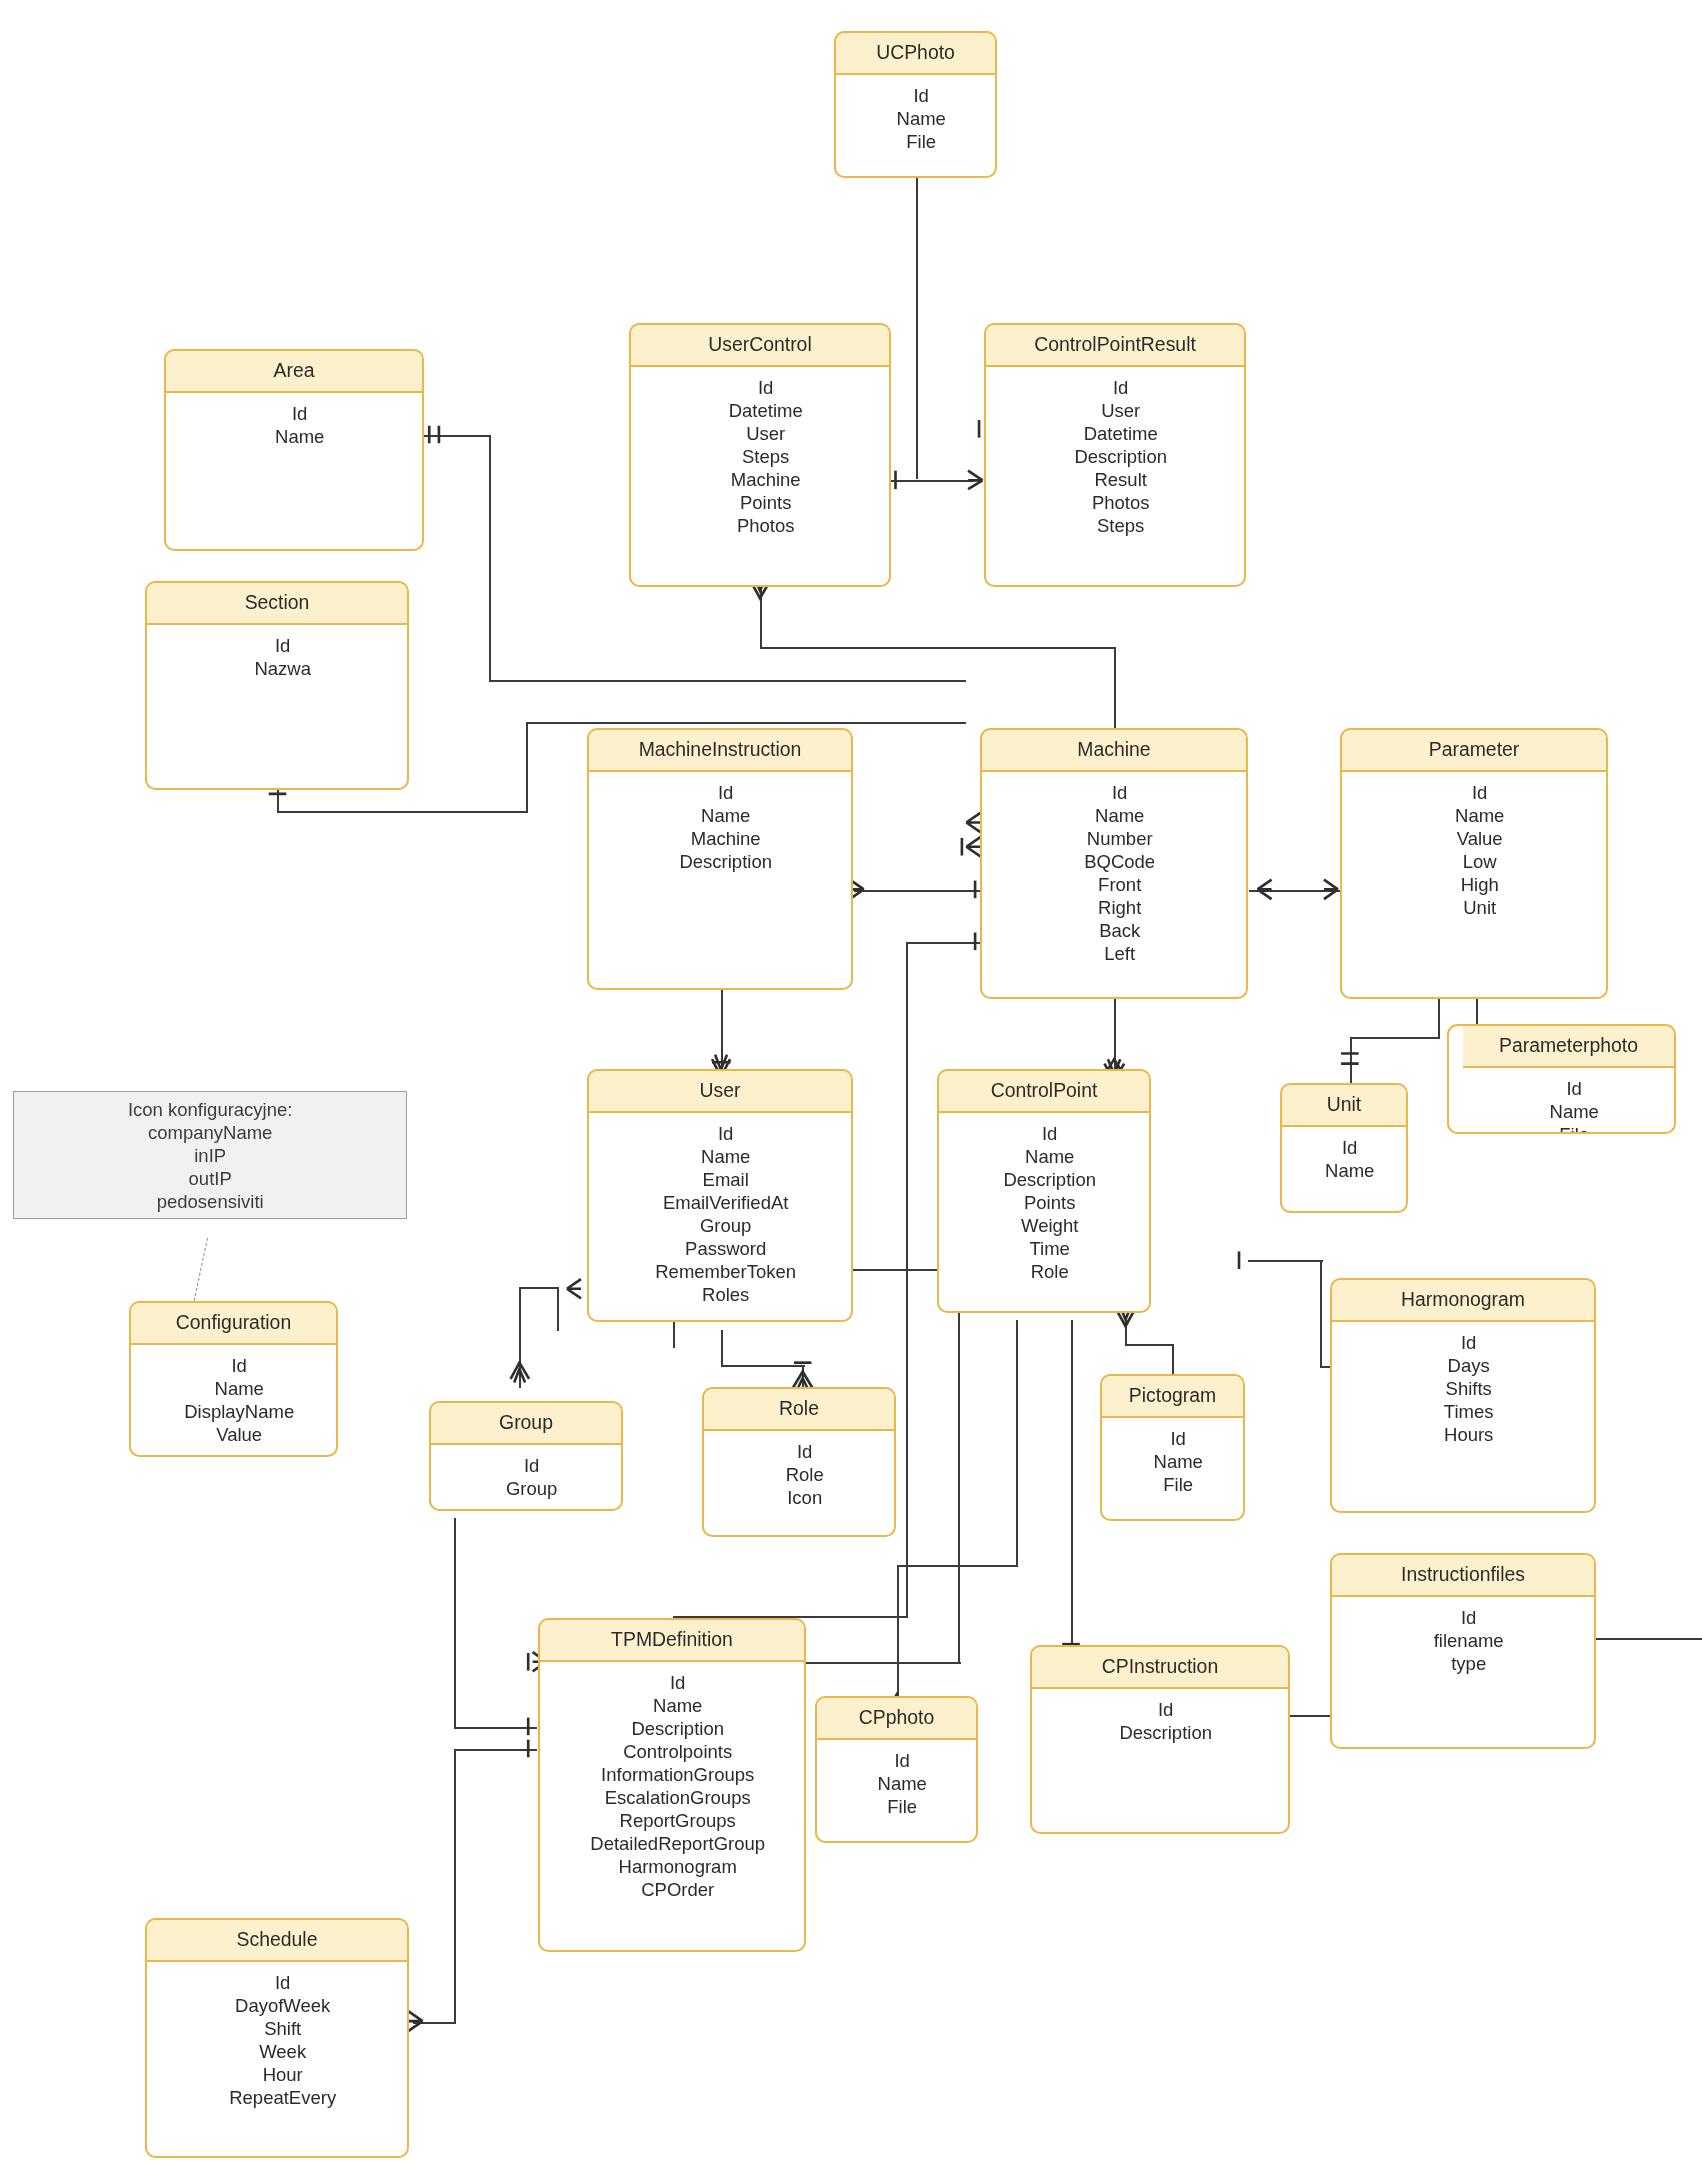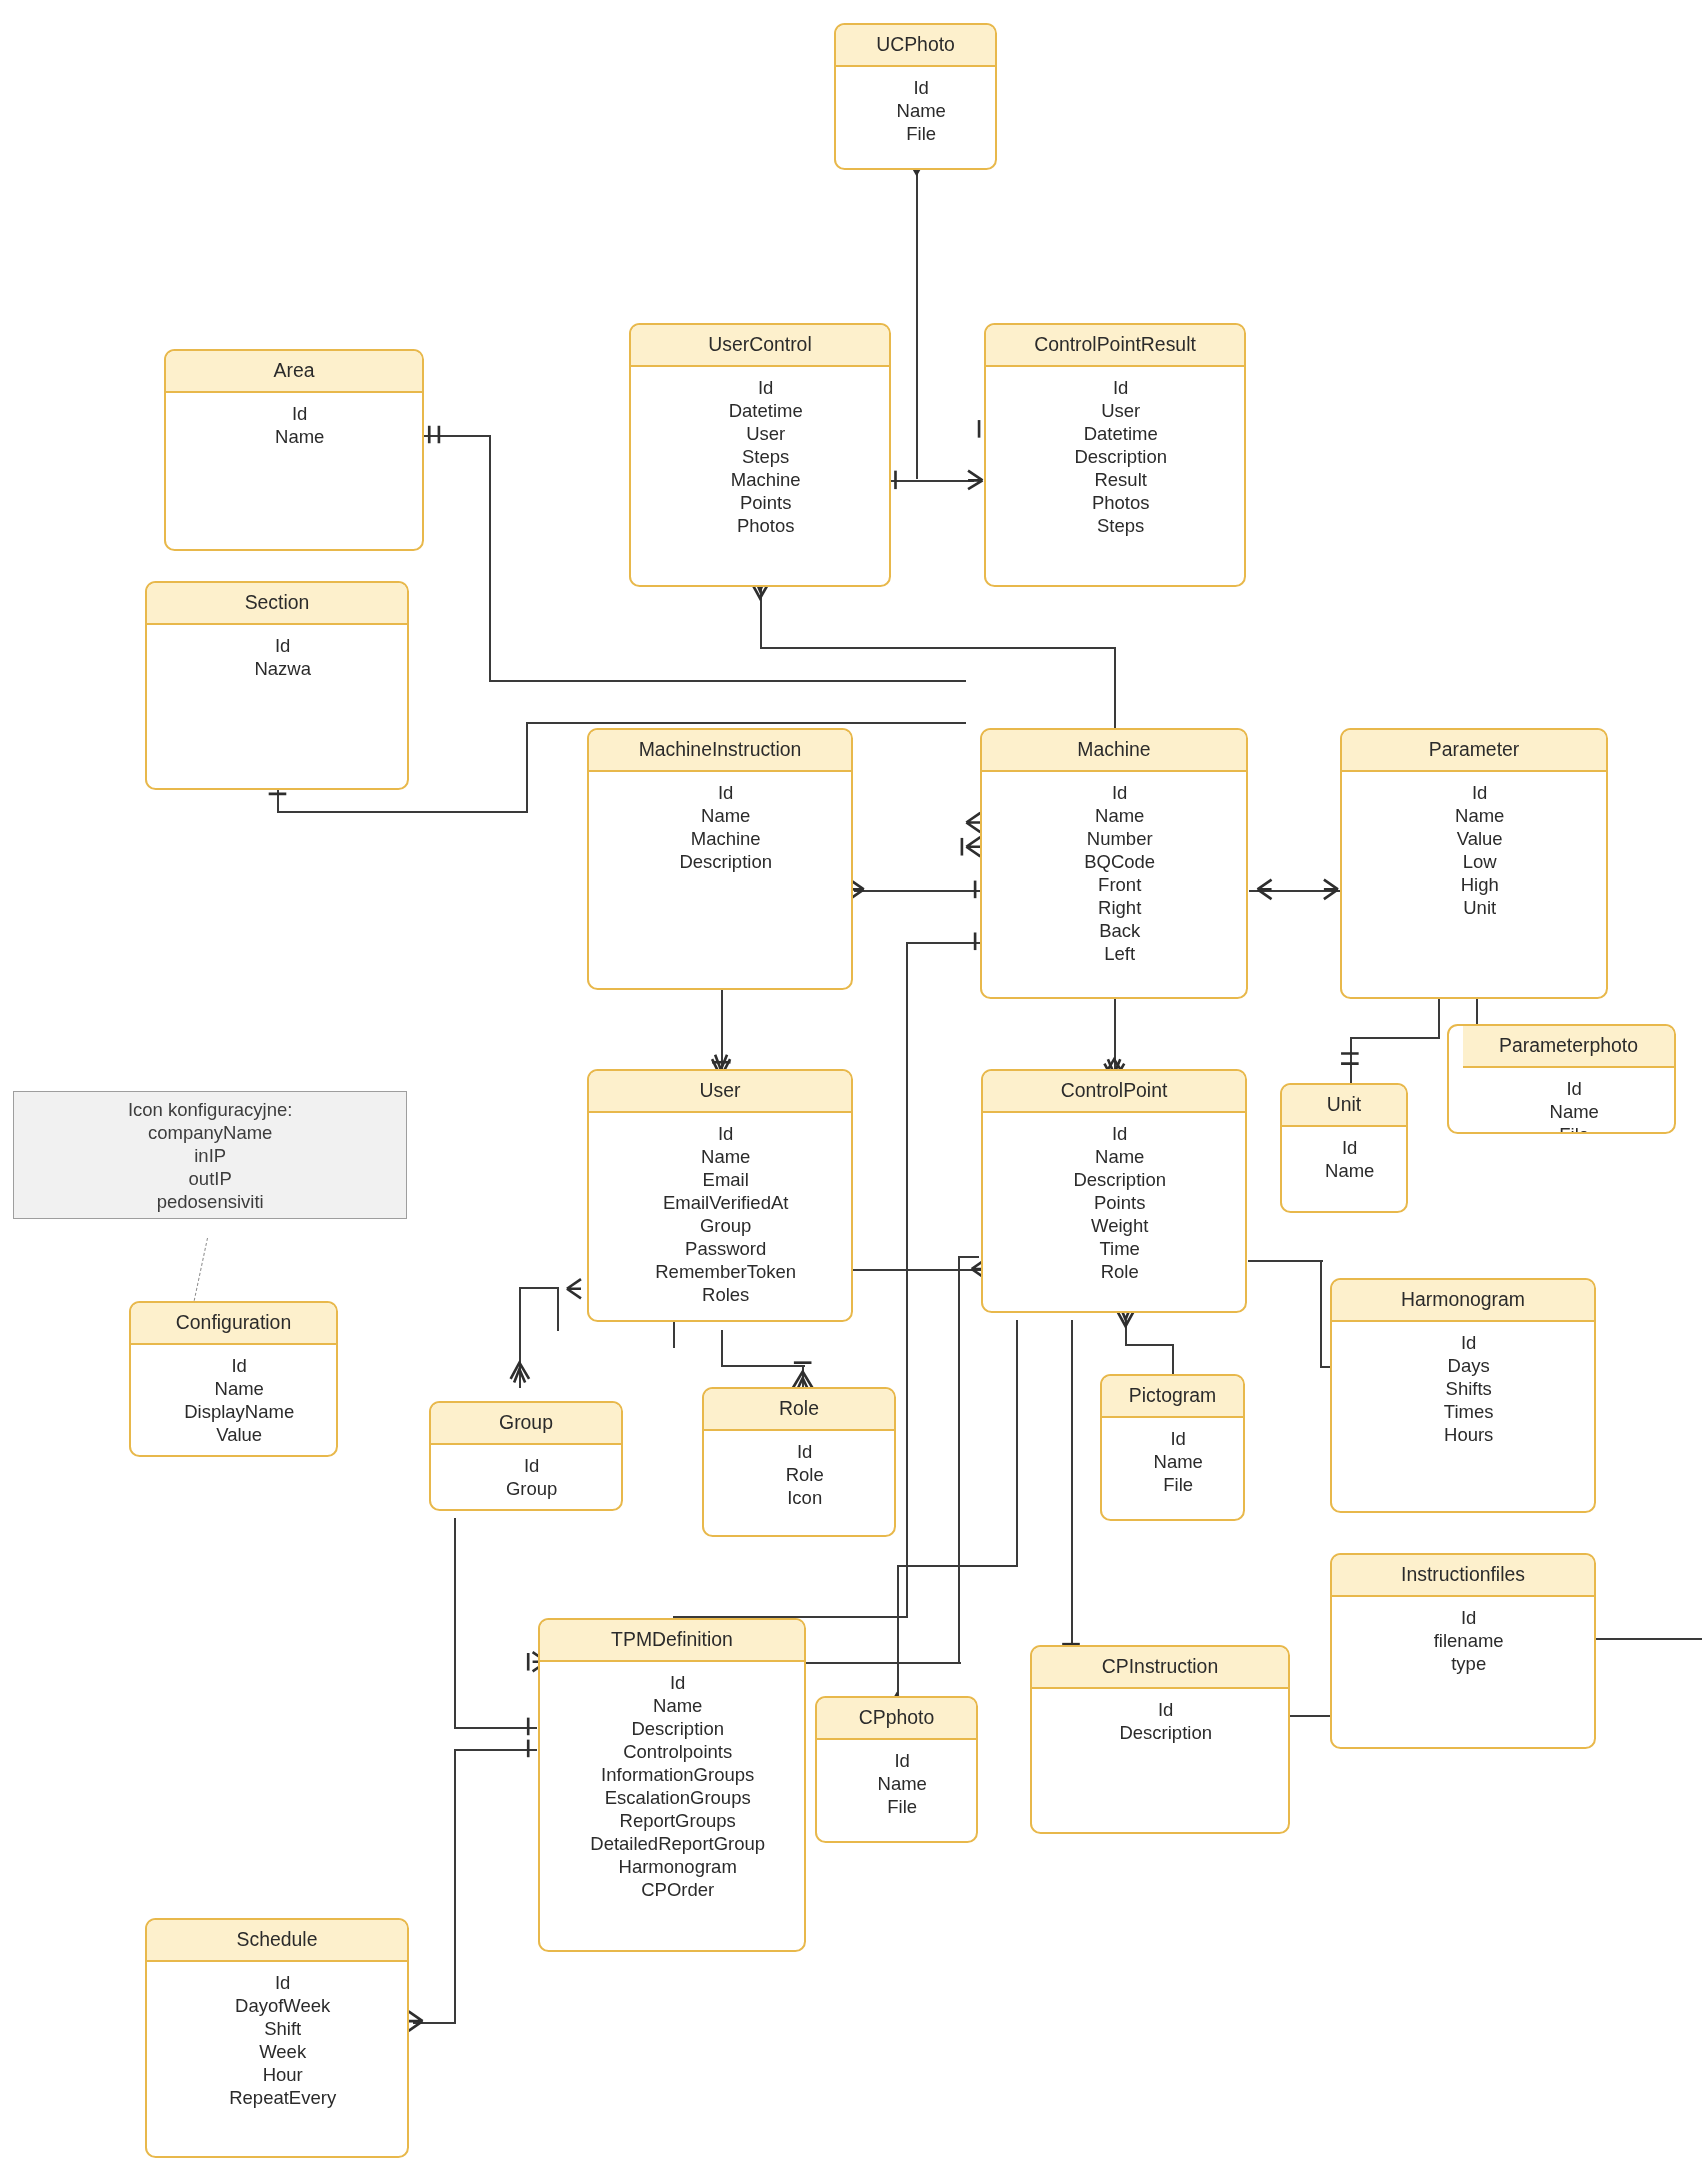--- a/index.html
+++ b/index.html
@@ -248,21 +248,21 @@
       <path d="M2848 3878 L2848 3918"></path>
 
       <path d="M4012 3724 L3980 3702 M4012 3724 L3980 3746 M4012 3724 L3980 3724"></path>
 
       <path d="M960 4595 L928 4573 M960 4595 L928 4617 M960 4595 L928 4595"></path>
 
       <path d="M2225 955 L2225 995"></path>
     </g>
   </svg>
 
-  <div class="entity" style="left:834px;top:23px;width:163px;height:147px;">
+  <div class="entity" style="left:834px;top:31px;width:163px;height:147px;">
     <div class="ehead">UCPhoto</div>
     <div class="ebody">
       <div class="attr">Id</div>
       <div class="attr">Name</div>
       <div class="attr">File</div>
     </div>
   </div>
 
   <div class="entity" style="left:164px;top:349px;width:260px;height:202px;">
     <div class="ehead">Area</div>
@@ -349,21 +349,21 @@
       <div class="attr">Name</div>
       <div class="attr">Email</div>
       <div class="attr">EmailVerifiedAt</div>
       <div class="attr">Group</div>
       <div class="attr">Password</div>
       <div class="attr">RememberToken</div>
       <div class="attr">Roles</div>
     </div>
   </div>
 
-  <div class="entity" style="left:981px;top:1069px;width:266px;height:244px;">
+  <div class="entity" style="left:937px;top:1069px;width:214px;height:244px;">
     <div class="ehead">ControlPoint</div>
     <div class="ebody">
       <div class="attr">Id</div>
       <div class="attr">Name</div>
       <div class="attr">Description</div>
       <div class="attr">Points</div>
       <div class="attr">Weight</div>
       <div class="attr">Time</div>
       <div class="attr">Role</div>
     </div>

